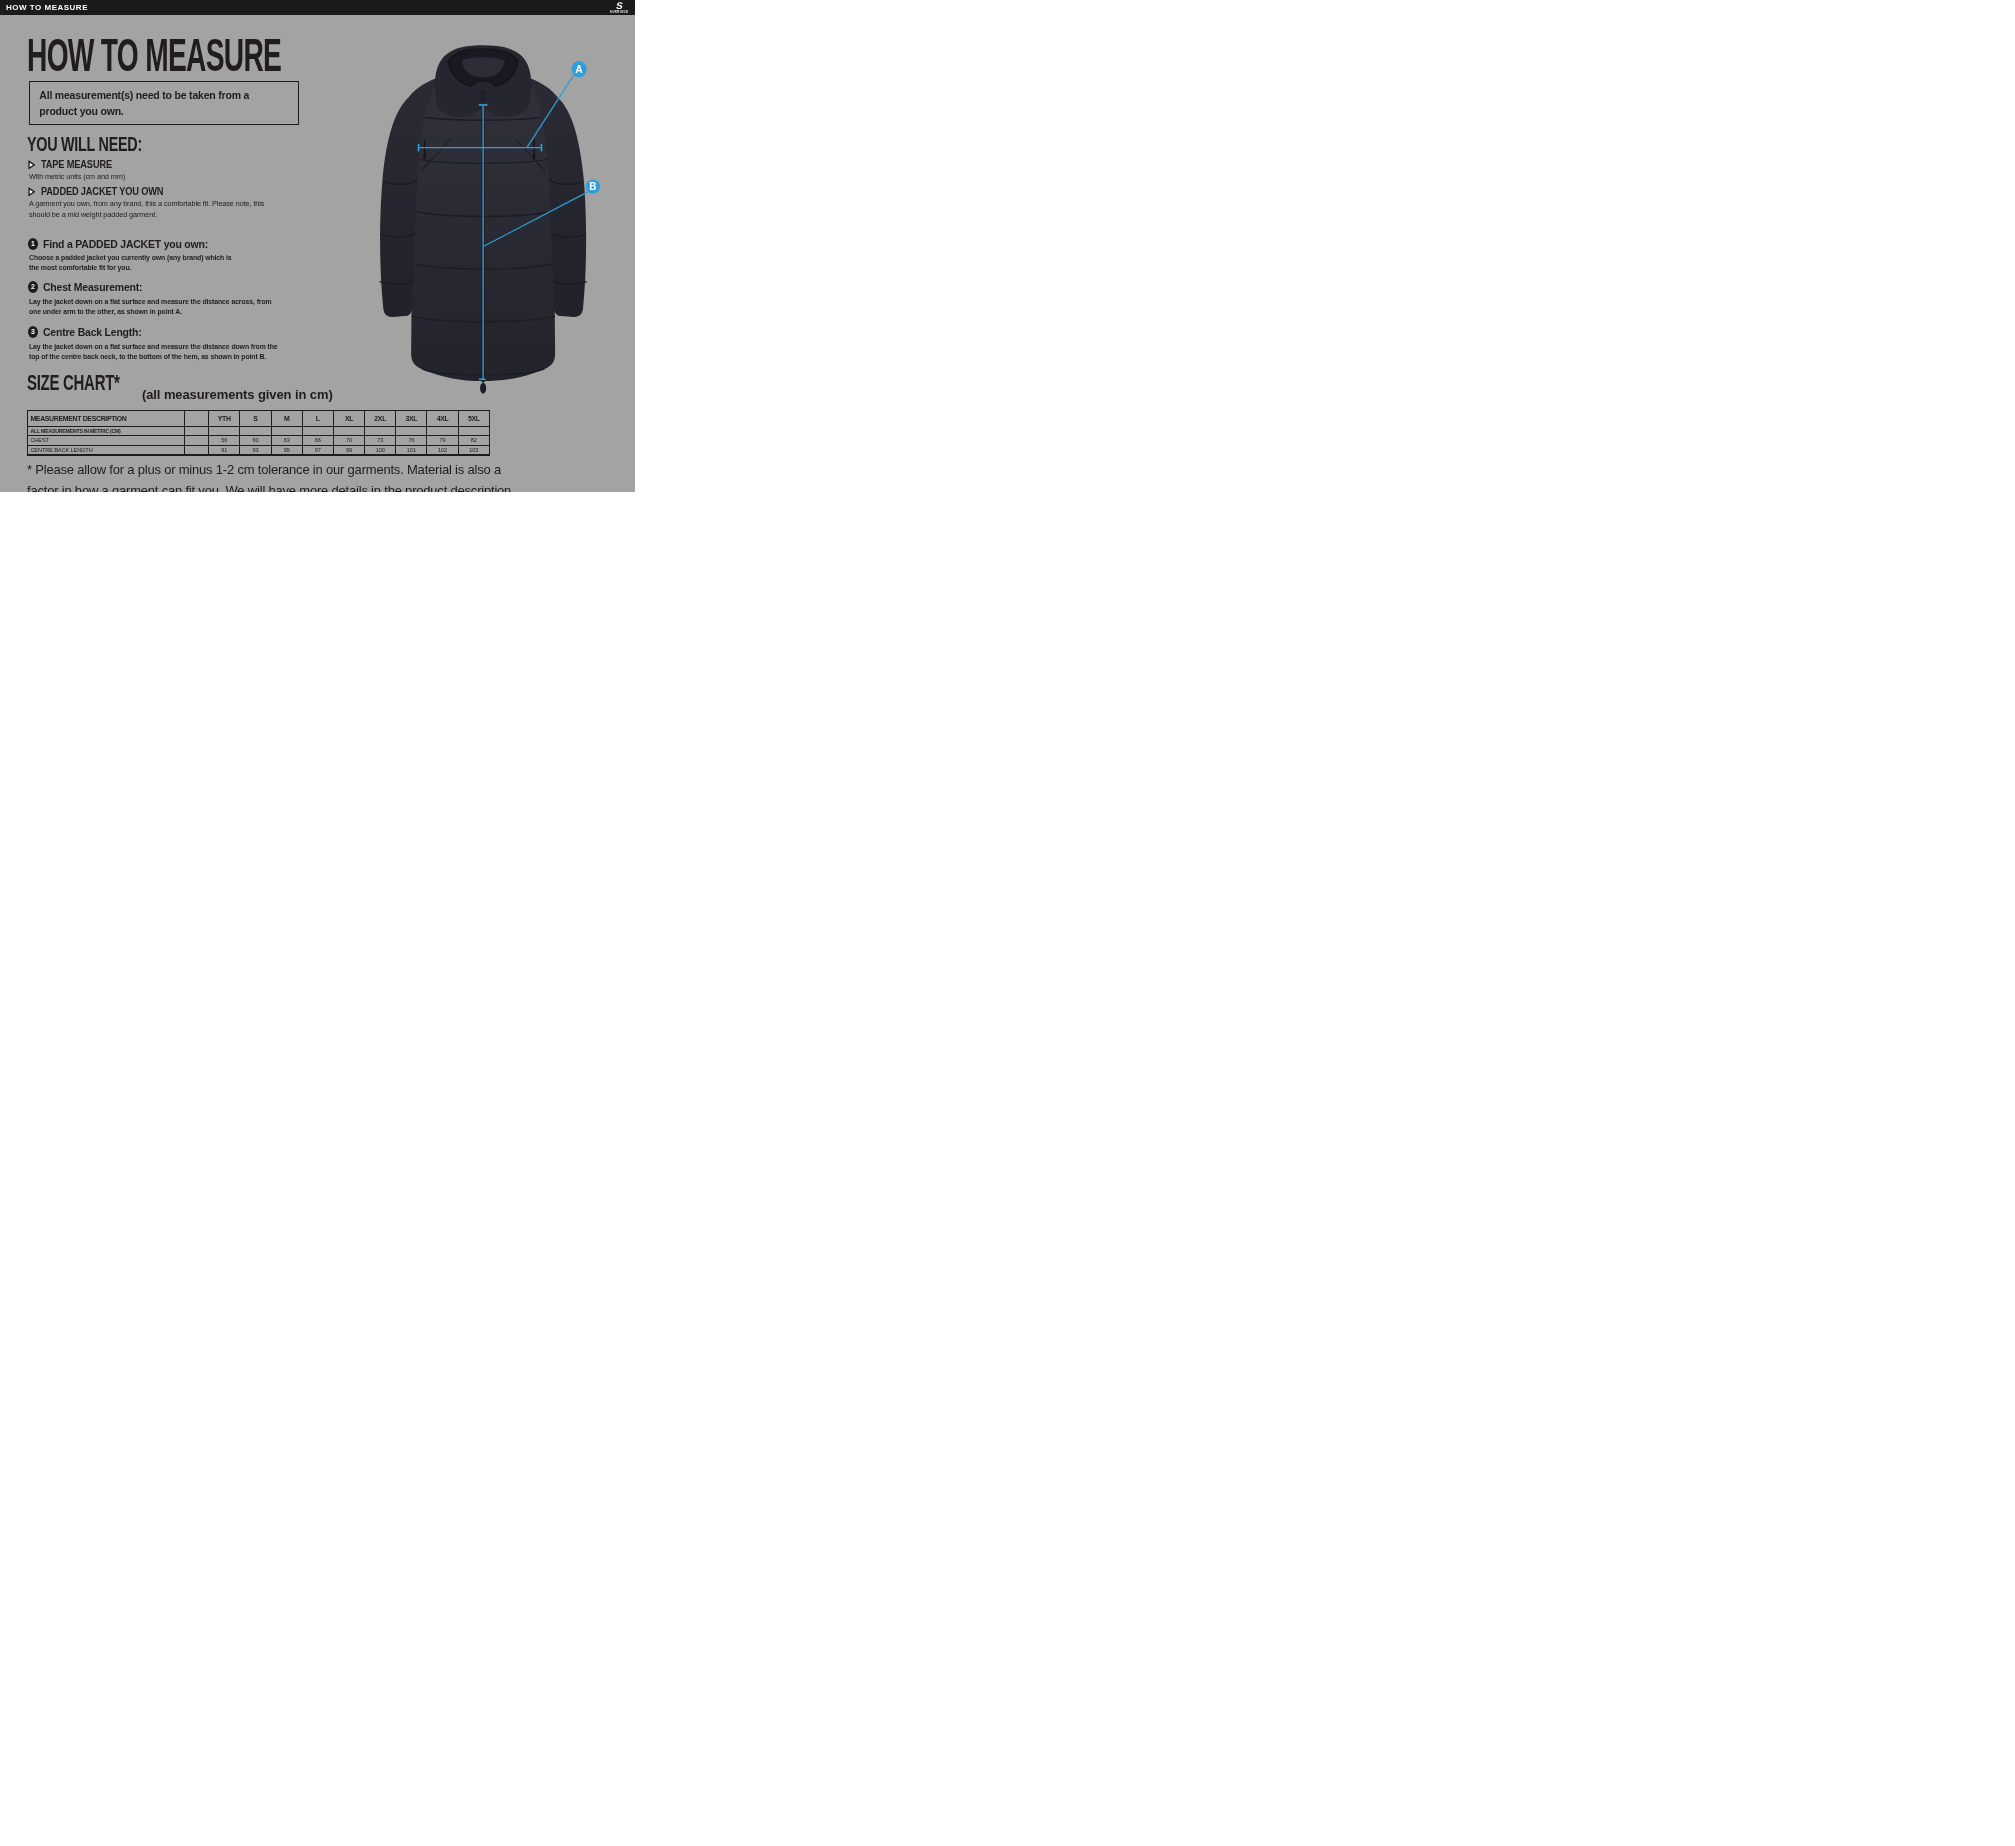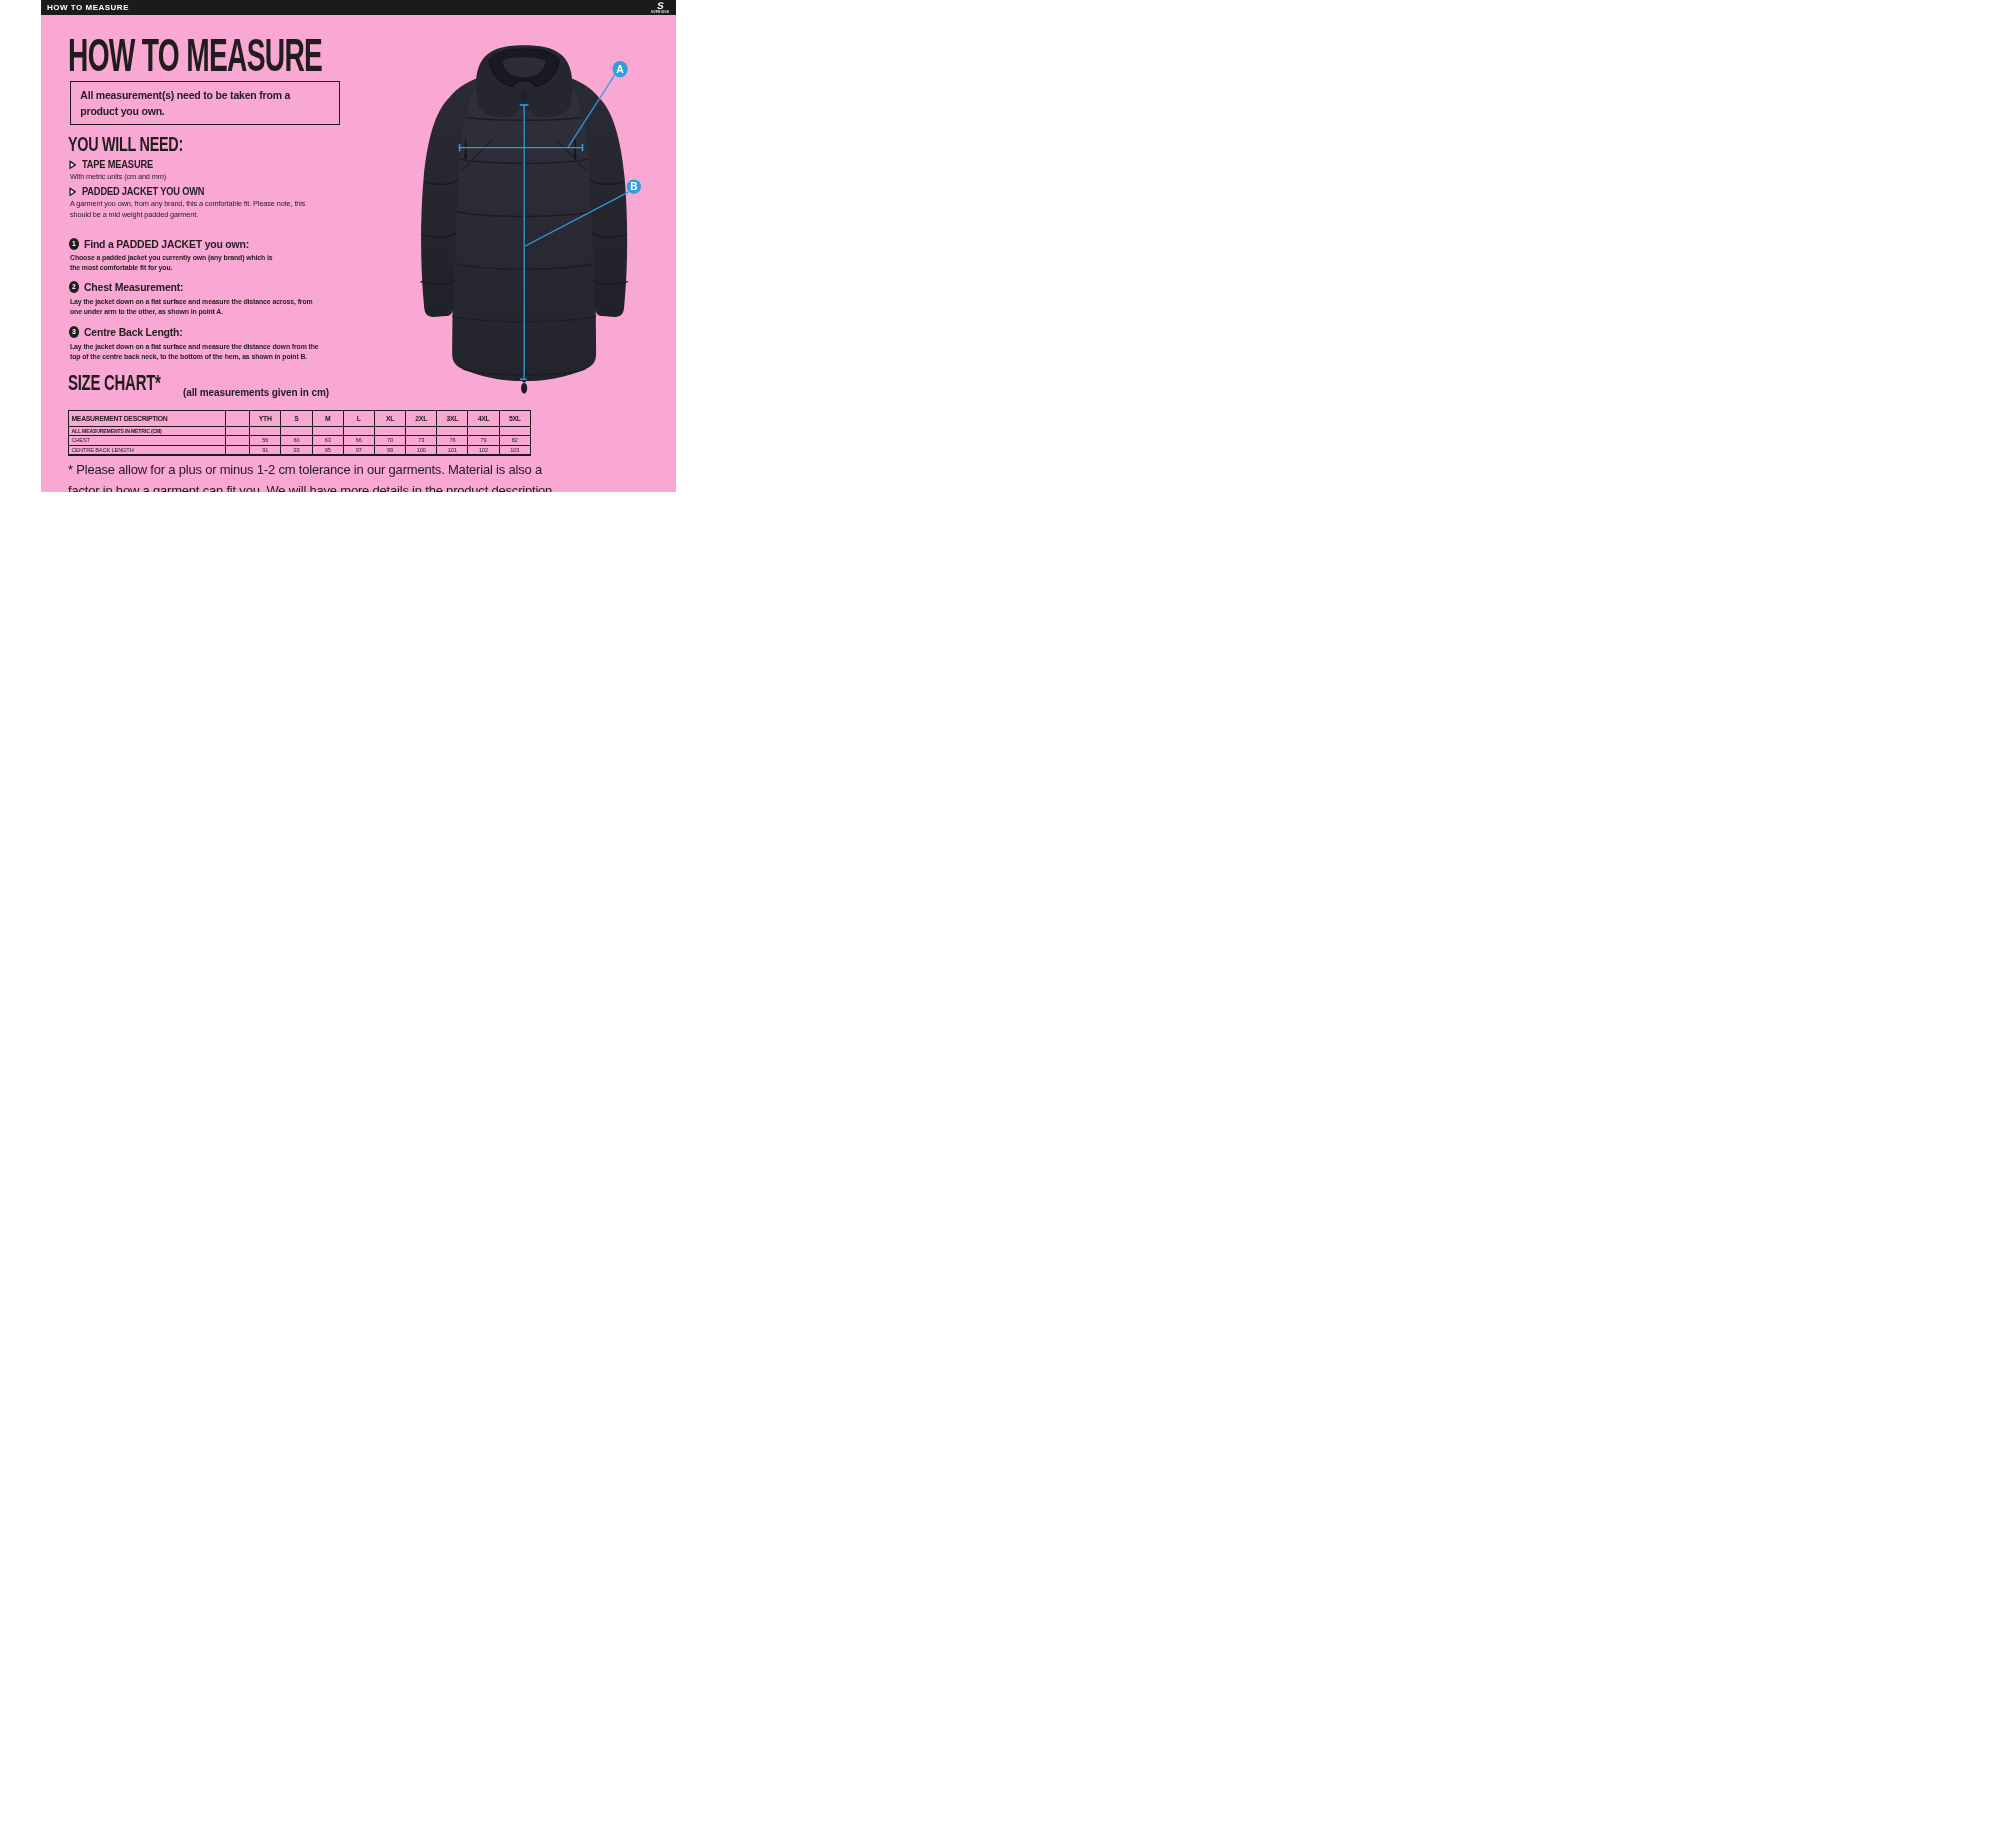--- a/index.html
+++ b/index.html
@@ -1,17 +1,17 @@
 <!DOCTYPE html>
 <html style="font-size:6.4px"><head>
 <meta charset="utf-8">
 <style>
   html,body{margin:0;padding:0;background:#ffffff;}
-  #page{position:relative;width:635px;height:492px;background:#f9a8d4;overflow:hidden;
-        font-family:"Liberation Sans",sans-serif;color:#211d1e;margin-left:41px;}
+  #page{position:relative;width:635px;height:492px;background:#a3a3a3;overflow:hidden;
+        font-family:"Liberation Sans",sans-serif;color:#211d1e;}
 
   
   .topbar{position:absolute;left:0;top:0;width:635px;height:15.3px;background:#1d1a1a;}
   .topbar-title{position:absolute;left:6px;top:0;height:15.3px;line-height:15.3px;color:#ffffff;
                 font-size:8px;font-weight:bold;letter-spacing:0.5px;white-space:nowrap;}
   .brand{position:absolute;right:5.2px;top:0.8px;width:21px;text-align:center;color:#ffffff;}
   .brand-mark{font-size:9.7px;font-weight:bold;line-height:9.7px;transform:skewX(-10deg);}
   .brand-name{font-size:2.6px;font-weight:bold;letter-spacing:0.6px;margin-top:0.4px;}
 
   
@@ -33,21 +33,21 @@
                 transform:scaleX(0.82);transform-origin:0 0;letter-spacing:-0.2px;}
   .bullet-desc{position:absolute;font-size:7.3px;font-weight:normal;letter-spacing:-0.1px;line-height:1.45;}
 
   .step-badge{position:absolute;width:10px;height:11.7px;border-radius:50%;background:#1f1c1d;
               color:#ffffff;font-size:6.9px;font-weight:bold;text-align:center;line-height:11.7px;}
   .step-heading{position:absolute;font-size:11px;font-weight:bold;letter-spacing:-0.2px;
                 line-height:1;white-space:nowrap;transform:scaleX(0.95);transform-origin:0 0;}
   .step-body{position:absolute;font-size:6.9px;font-weight:bold;letter-spacing:-0.1px;line-height:1.5;}
 
   .h2.size{left:27px;top:373px;font-size:21.4px;transform:scaleX(0.70);}
-  .size-sub{position:absolute;left:142px;top:387px;font-size:10px;font-weight:bold;letter-spacing:-0.1px;}
+  .size-sub{position:absolute;left:142px;top:387px;font-size:13px;font-weight:bold;letter-spacing:-0.1px;}
 
   
   table.size-table{position:absolute;left:27px;top:410px;width:463px;border-collapse:collapse;
                    table-layout:fixed;border-top:1.6px solid #1f1c1d;border-left:1.2px solid #1f1c1d;
                    border-right:1.2px solid #1f1c1d;border-bottom:2.4px solid #1f1c1d;}
   table.size-table td{border-left:0.8px solid #1f1c1d;border-top:1.2px solid #1f1c1d;
                       padding:0 0 0 2.4px;overflow:hidden;white-space:nowrap;}
   table.size-table tr.hdr td{height:14.5px;font-size:6.9px;font-weight:bold;letter-spacing:-0.3px;}
   table.size-table td.c{text-align:center;padding:0;}
   table.size-table tr.note td{height:8.5px;font-size:5.2px;font-weight:bold;letter-spacing:-0.2px;}

